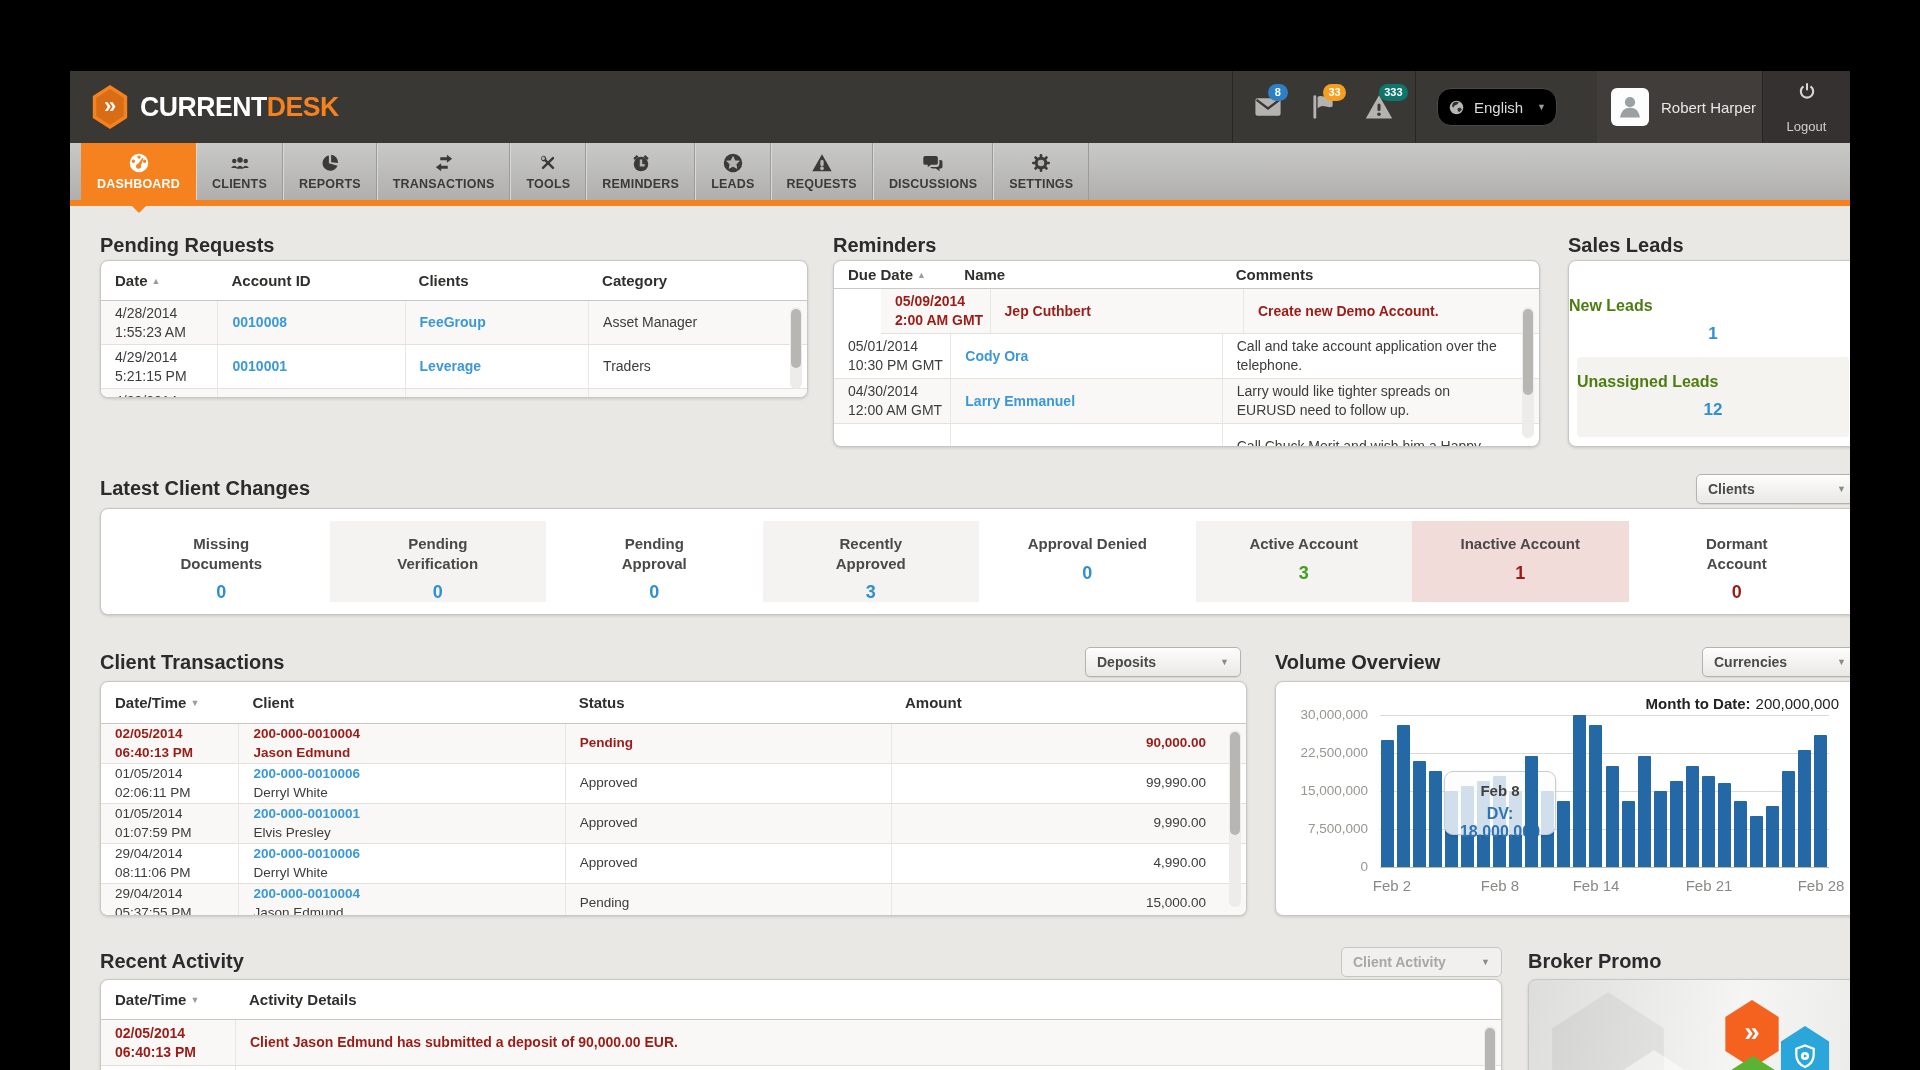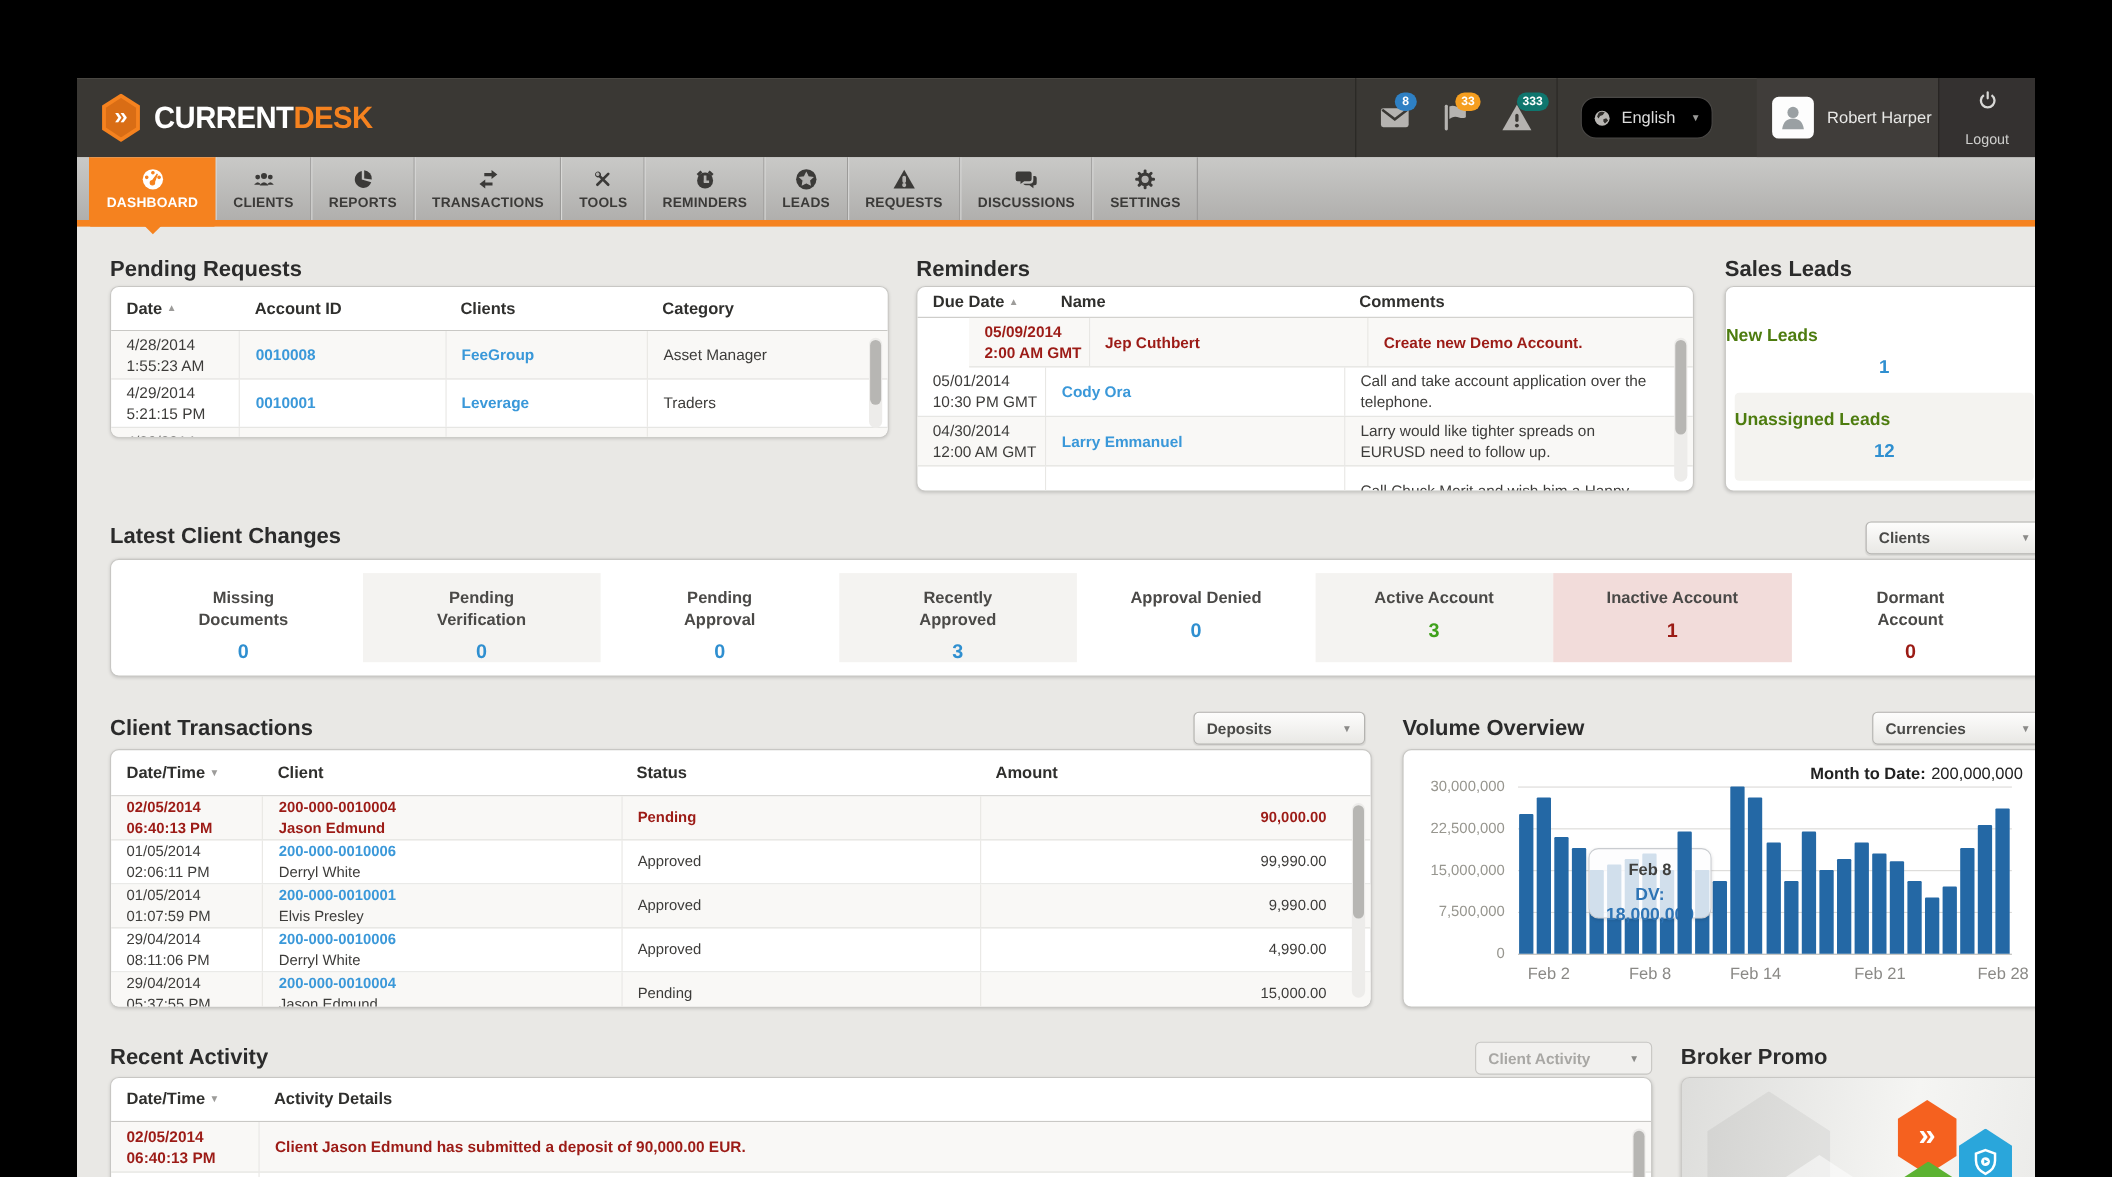--- a/index.html
+++ b/index.html
@@ -560,21 +560,21 @@
         <div class="bar" style="left: 354px; height: 66px; background: rgb(36, 104, 165);"></div>
         <div class="bar" style="left: 370px; height: 51px; background: rgb(36, 104, 165);"></div>
         <div class="bar" style="left: 386px; height: 61px; background: rgb(36, 104, 165);"></div>
         <div class="bar" style="left: 402px; height: 96px; background: rgb(36, 104, 165);"></div>
         <div class="bar" style="left: 418px; height: 117px; background: rgb(36, 104, 165);"></div>
         <div class="bar" style="left: 434px; height: 132px; background: rgb(36, 104, 165);"></div>
         <div class="ttip" style="left: 64px; width: 112px;">
           <div class="t1">Feb 8</div>
           <div class="t2">DV: 18,000,000</div>
         </div>
-        <div class="xlab" style="left: 28px;">Feb 2</div>
+        <div class="xlab" style="left: 12px;">Feb 2</div>
         <div class="xlab" style="left: 120px;">Feb 8</div>
         <div class="xlab" style="left: 216px;">Feb 14</div>
         <div class="xlab" style="left: 329px;">Feb 21</div>
         <div class="xlab" style="left: 441px;">Feb 28</div>
       </div>
   </div>
 
   <div class="section-title" style="left:30px; top:879px">Recent Activity</div>
   <div class="dropdown disabled" style="left:1271px; top:876px; width:161px">
     <span>Client Activity</span>

